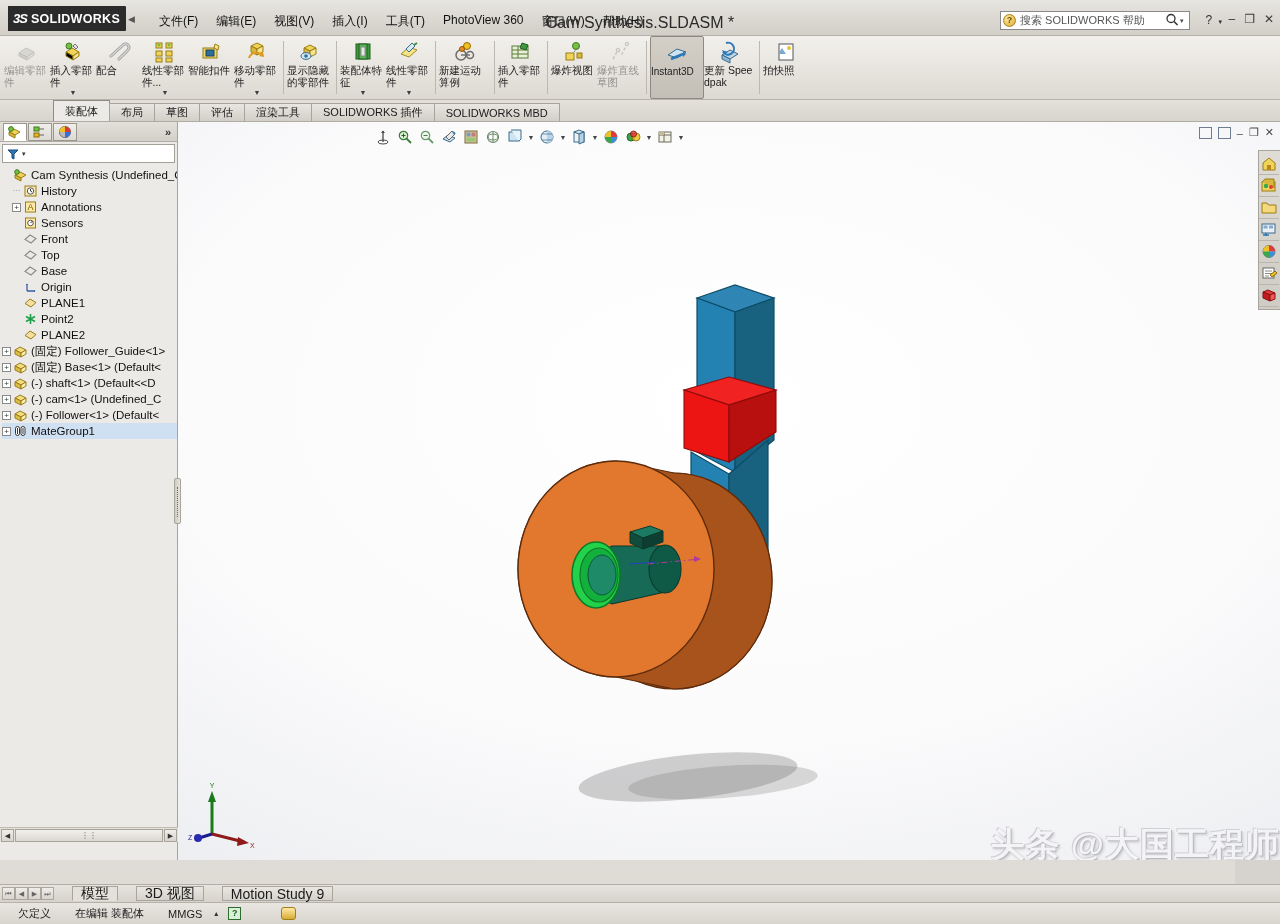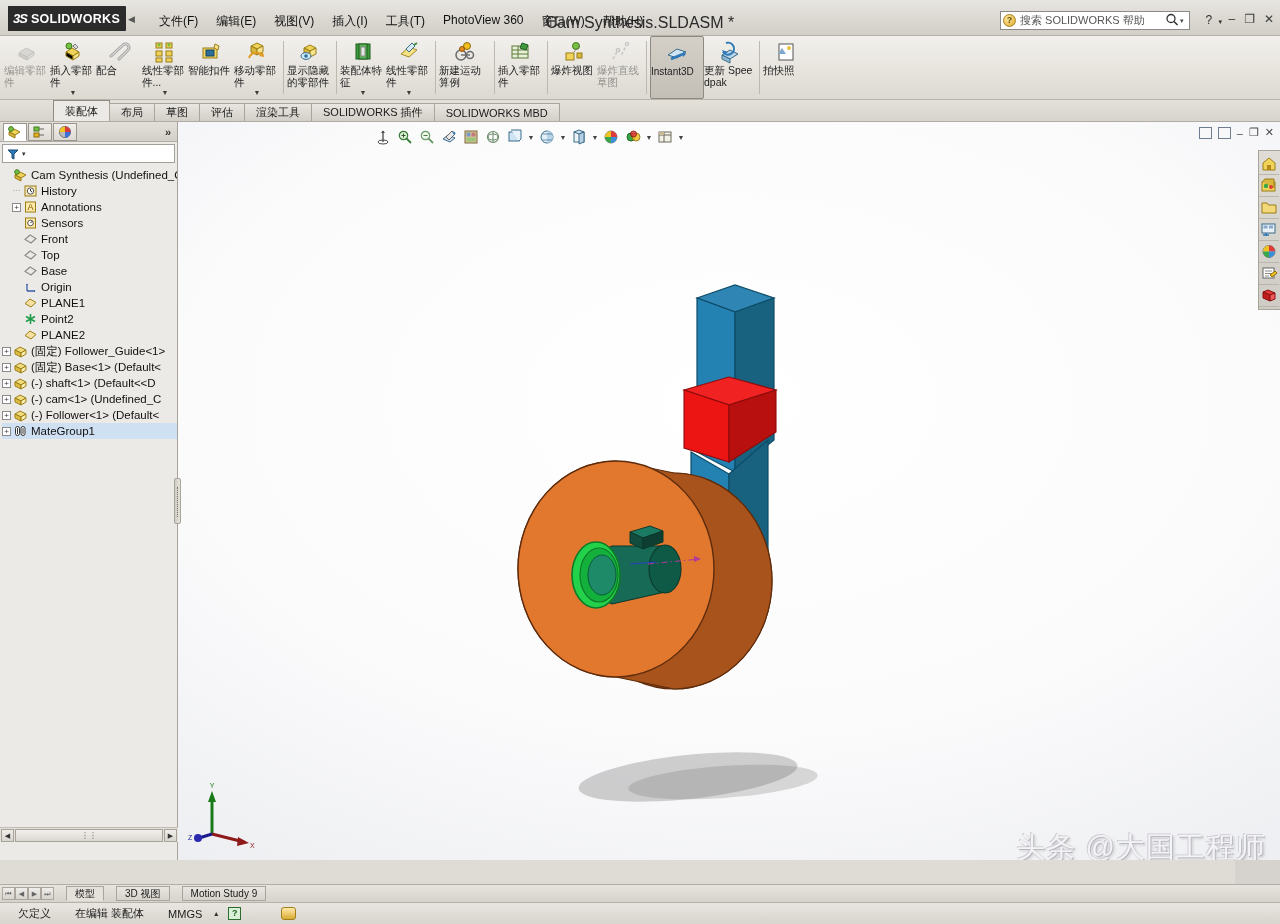--- a/index.html
+++ b/index.html
@@ -177,39 +177,39 @@
     border:1px solid #a8a49c; border-right:none;
     padding:2px 0; z-index:6;
   }
   .tp-btn { width:20px;height:22px; display:flex;align-items:center;justify-content:center;
     border-bottom:1px solid #bab6ae;}
 
   
   .triad { position:absolute; left:20px; bottom:55px; width:70px;height:60px; }
 
   .watermark {
-    position:absolute; right:14px; bottom:-8px;
-    font-size:29px; font-weight:normal; color:#f4f4f6;
+    position:absolute; right:0; bottom:-8px;
+    font-size:34px; font-weight:bold; color:#f4f4f6;
     text-shadow: 1px 1px 0 #b9b9c0, -1px -1px 0 #cfcfd6, 2px 2px 3px rgba(0,0,0,.18);
     letter-spacing:1px; white-space:nowrap; z-index:7;
   }
 
   
   .bottomstrip {
     position:absolute; left:0; top:884px; width:1280px; height:18px;
     background:linear-gradient(180deg,#e7e4df,#d6d3cc);
     border-top:1px solid #b2aea6;
     display:flex; align-items:center; padding-left:2px; gap:0;
   }
   .navarr { width:13px;height:13px;background:linear-gradient(180deg,#efedе9,#d8d5ce);
     border:1px solid #aba79f; font-size:7px;text-align:center;line-height:11px;color:#666;}
   .navarr { background:linear-gradient(180deg,#efede9,#d8d5ce); }
   .btab {
-    height:15px; padding:0 8px; font-size:10px; color:#1a1a1a;
-    display:flex; align-items:center; margin-left:12px;
+    height:15px; padding:0 8px; font-size:14px; color:#1a1a1a;
+    display:flex; align-items:center; margin-left:18px;
     background:linear-gradient(180deg,#eae7e2,#d5d2cb);
     border:1px solid #a9a59d;
   }
   .btab.active { background:#e4e1db; border-bottom-color:#e4e1db; font-weight:normal; }
 
   
   .statusbar {
     position:absolute; left:0; top:902px; width:1280px; height:22px;
     background:linear-gradient(180deg,#e9e6e1,#d8d5ce);
     border-top:1px solid #b6b2aa;

